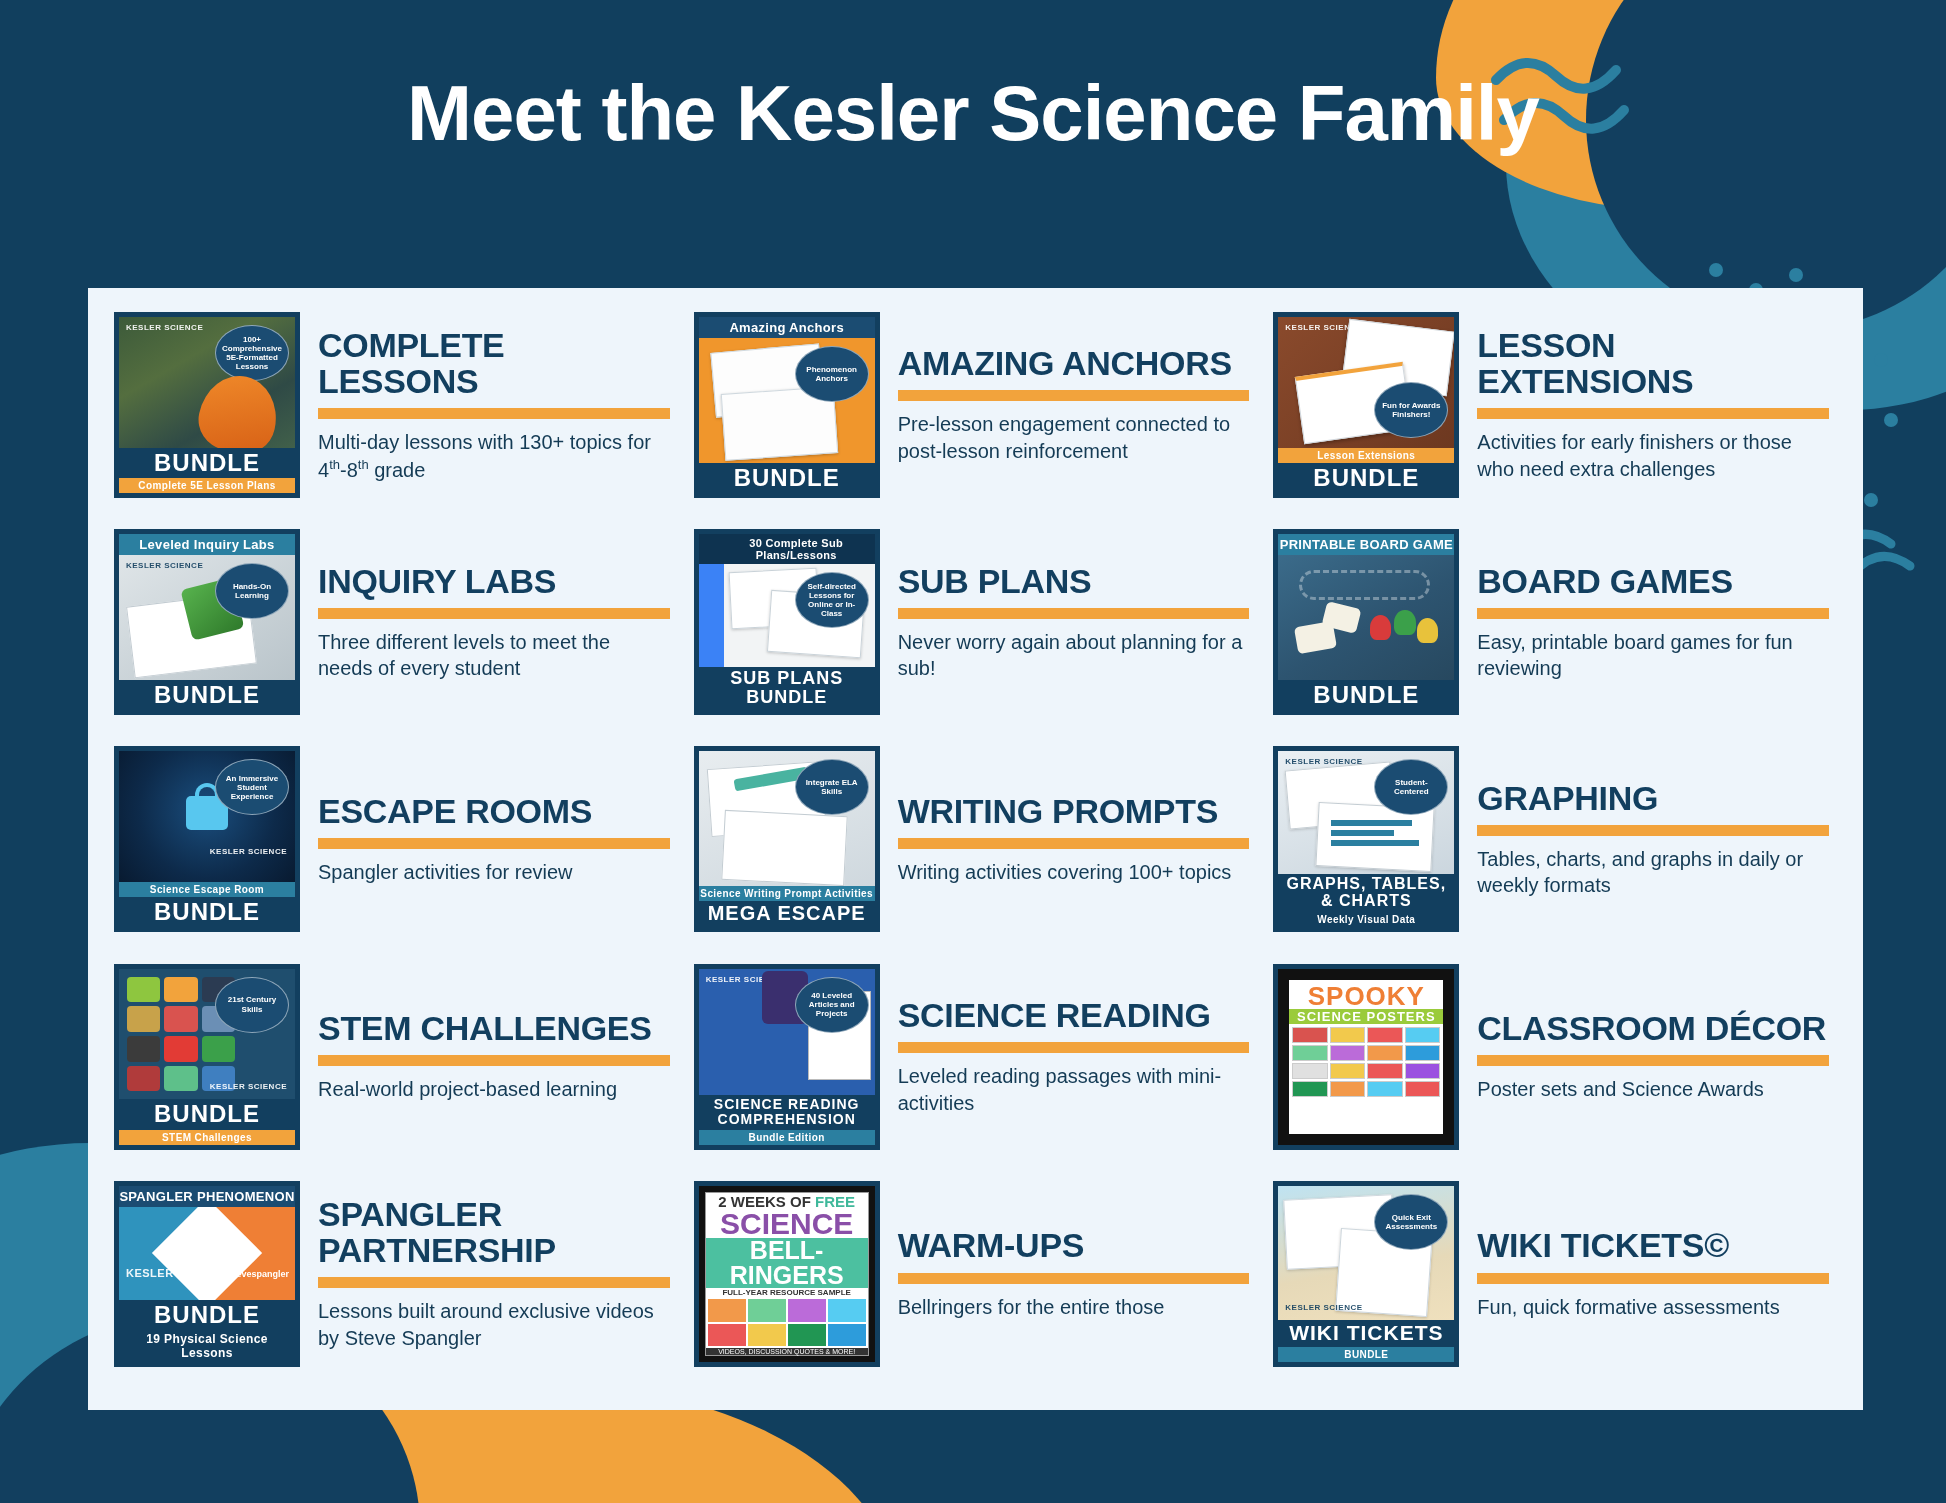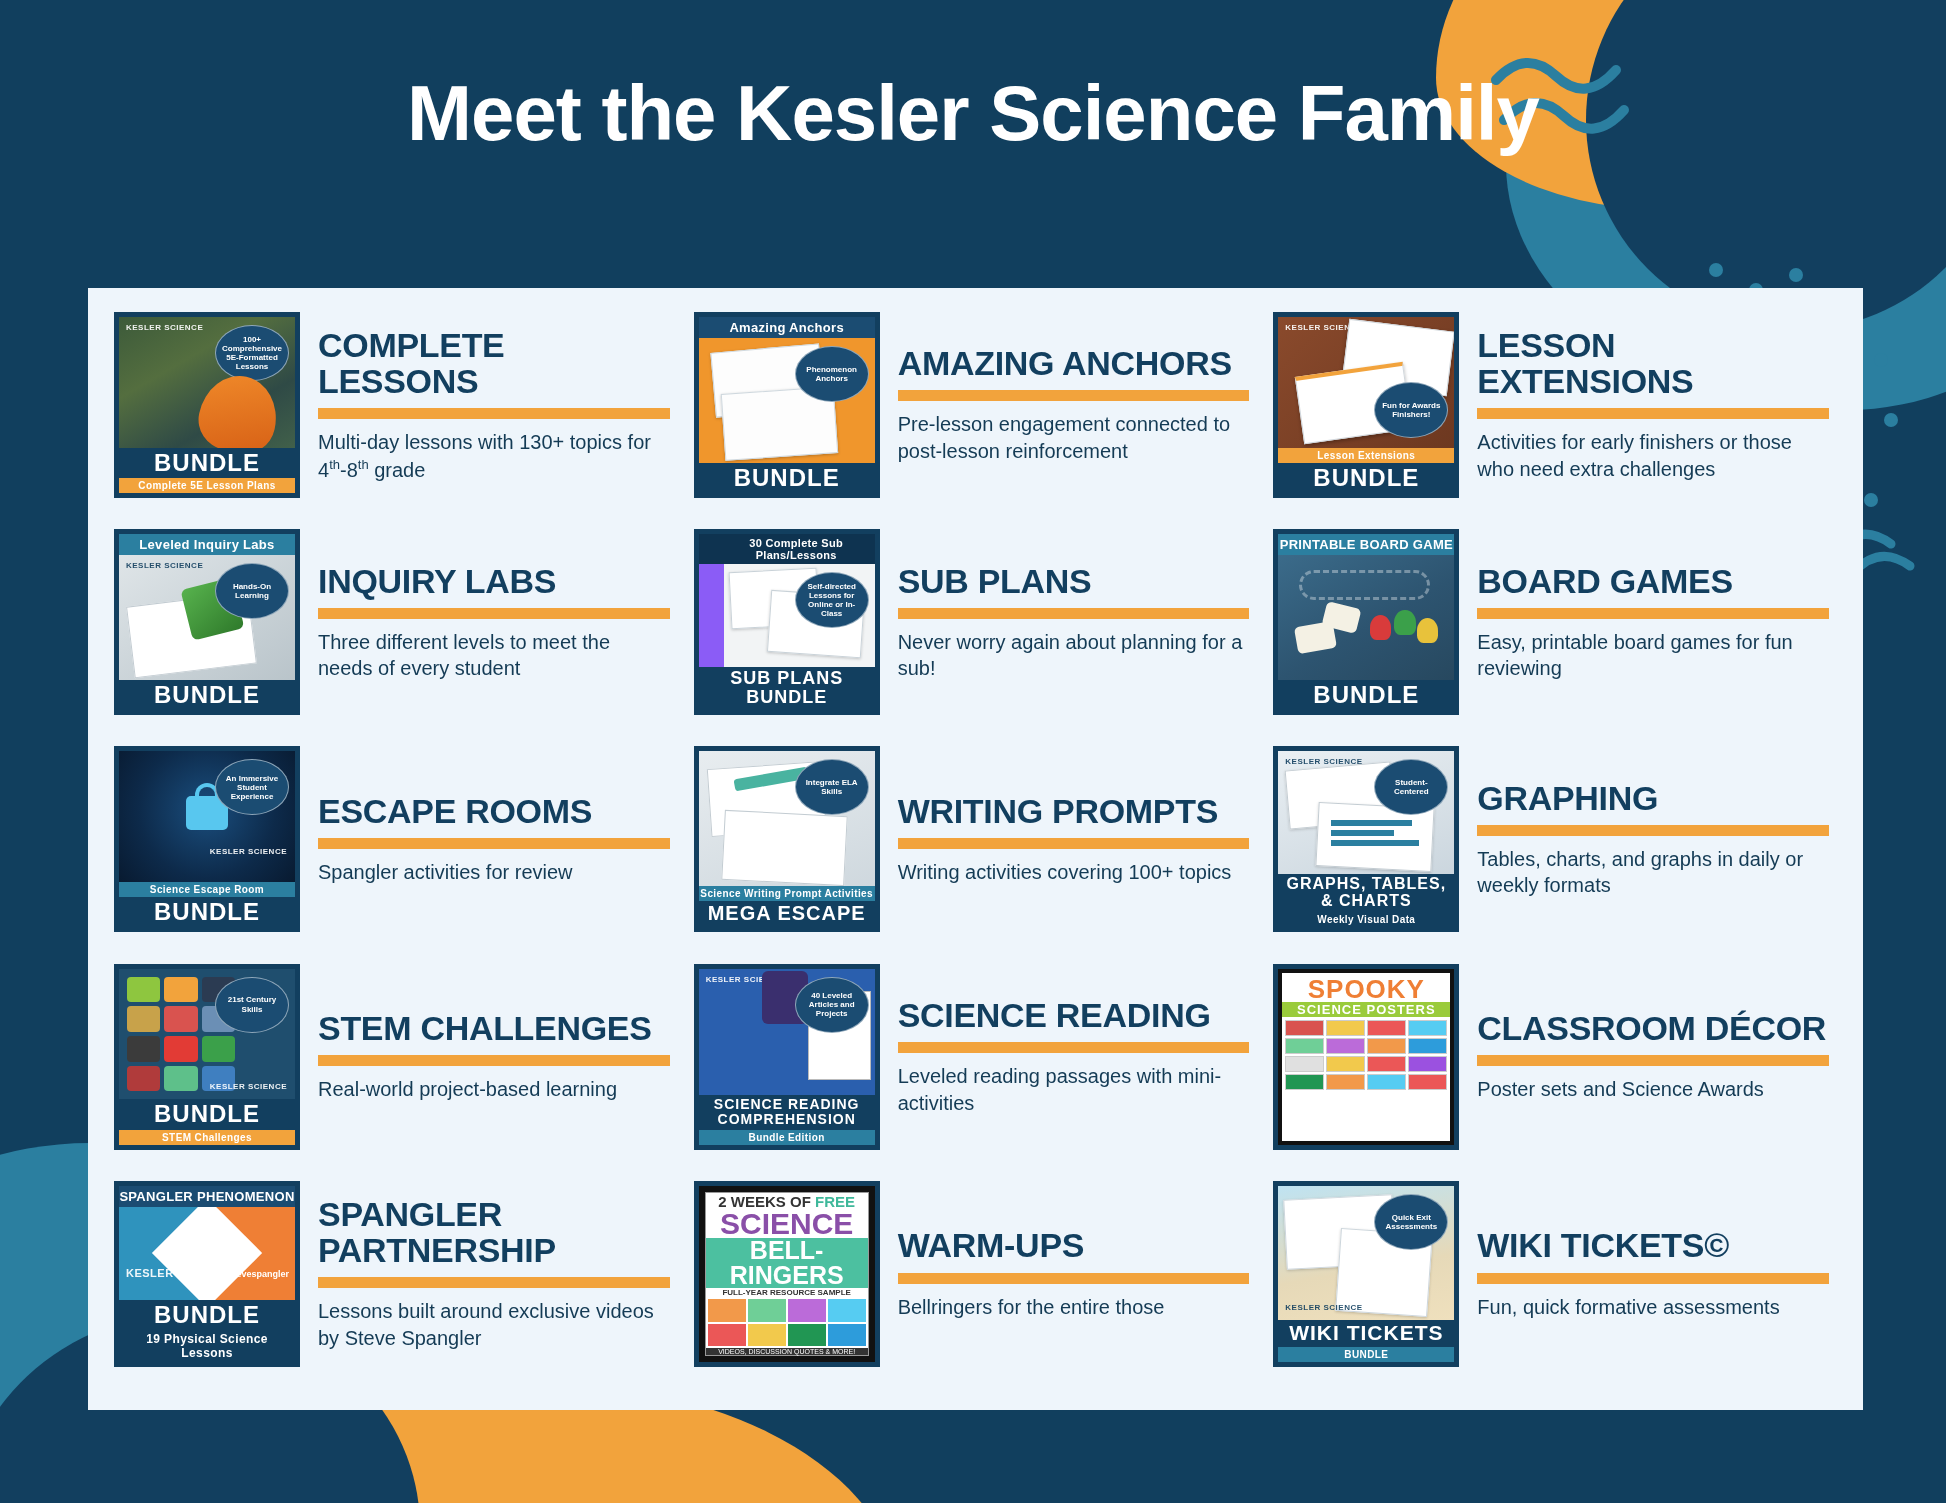--- a/index.html
+++ b/index.html
@@ -95,21 +95,21 @@
     align-items: flex-start;
     gap: 18px;
     padding: 6px 4px;
   }
 
   
   .thumb {
     flex: 0 0 auto;
     width: 186px; height: 186px;
     border: 5px solid #123f5f;
-    background: #8b5cf6;
+    background: #3b82f6;
     position: relative;
     overflow: hidden;
   }
   .thumb-inner {
     position: absolute; inset: 0;
     display: flex; flex-direction: column;
   }
   .thumb-img { flex: 1 1 auto; position: relative; overflow: hidden; }
   .thumb-band {
     background: #123f5f;
@@ -534,21 +534,21 @@
       </div>
       <div class="txt">
         <div class="item-title">SCIENCE READING</div>
         <div class="rule"></div>
         <div class="item-desc">Leveled reading passages with mini-activities</div>
       </div>
     </div>
 
     <div class="cell">
       <div class="thumb" style="background:#111;border-color:#123f5f">
-        <div class="thumb-inner" style="background:#fff;margin:4px">
+        <div class="thumb-inner" style="background:#fff;margin:11px">
           <div class="spooky-title">SPOOKY</div>
           <div class="spooky-sub">SCIENCE POSTERS</div>
           <div class="art-spooky thumb-img">
             <div class="spooky-grid">
               <i style="background:#d9534f"></i>
                 <i style="background:#f2c94c"></i>
                 <i style="background:#eb5757"></i>
                 <i style="background:#56ccf2"></i>
               <i style="background:#6fcf97"></i>
                 <i style="background:#bb6bd9"></i>

